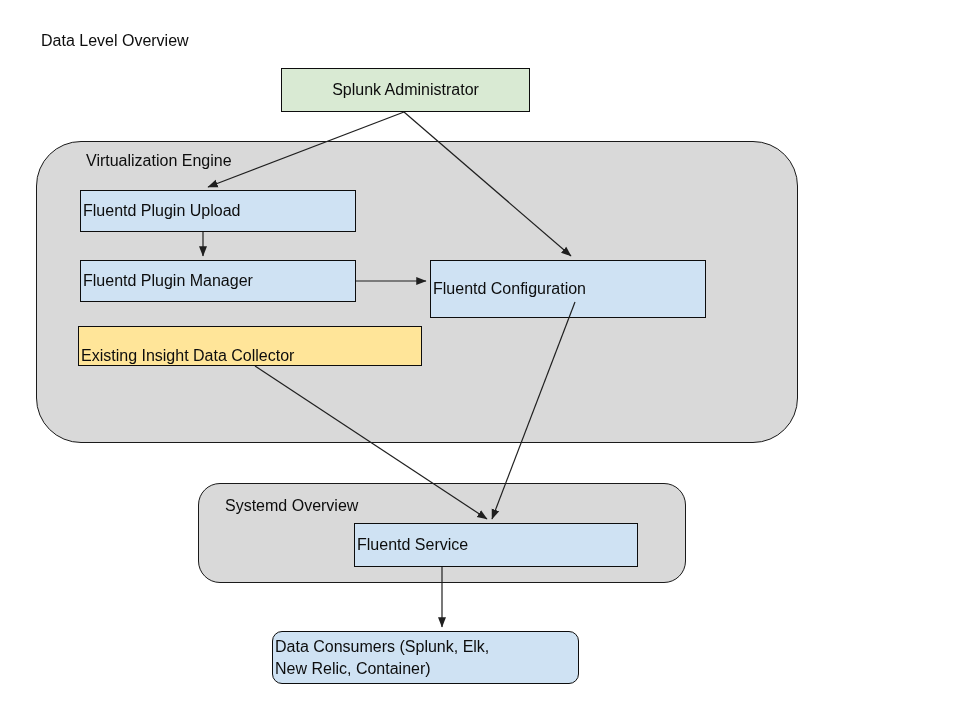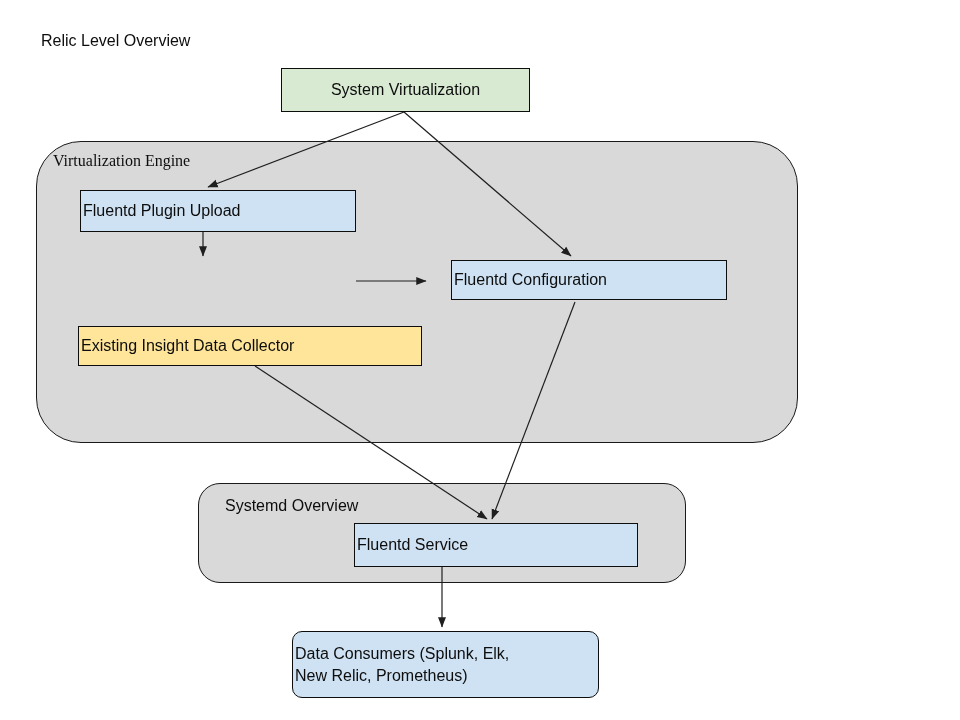--- a/index.html
+++ b/index.html
@@ -9,78 +9,81 @@
   .page-title{position:absolute;left:41px;top:32px;font-size:16px;color:#0d0d0d;}
 
   .group{position:absolute;background:#d9d9d9;border:1px solid #1a1a1a;box-sizing:border-box;}
   .group-label{position:absolute;font-size:16px;color:#0d0d0d;white-space:nowrap;}
 
   .node{position:absolute;border:1px solid #0d0d0d;box-sizing:border-box;
         display:flex;align-items:center;font-size:16px;color:#0d0d0d;
         padding-left:2px;white-space:nowrap;}
   .fill-green{background:#d9ead3;}
   .fill-blue{background:#cfe2f3;}
-  .fill-yellow{background:#ffe599;}
+  .fill-yellow{background:#ffe599;align-items:flex-end;}
   .centered{justify-content:center;padding-left:0;}
 
   .virt-engine{left:36px;top:141px;width:762px;height:302px;border-radius:45px;}
   .systemd{left:198px;top:483px;width:488px;height:100px;border-radius:22px;}
 
   .sysadmin{left:281px;top:68px;width:249px;height:44px;}
   .plugin-upload{left:80px;top:190px;width:276px;height:42px;}
   .plugin-manager{left:80px;top:260px;width:276px;height:42px;}
-  .configuration{left:430px;top:260px;width:276px;height:40px;margin-left:21px;}
+  .configuration{left:430px;top:260px;width:276px;height:58px;}
   .insight{left:78px;top:326px;width:344px;height:40px;}
   .service{left:354px;top:523px;width:284px;height:44px;}
-  .consumers{left:292px;top:631px;width:307px;height:67px;border-radius:10px;
+  .consumers{left:272px;top:631px;width:307px;height:53px;border-radius:10px;
              flex-direction:column;align-items:flex-start;justify-content:center;line-height:22px;}
 
   svg.edges{position:absolute;left:0;top:0;width:960px;height:720px;pointer-events:none;}
   svg.edges line{stroke:#1f1f1f;stroke-width:1.2;}
   svg.edges #arrow path{fill:#1f1f1f;}
 </style>
 </head>
 <body>
 
 <div class="canvas">
 
-  <div class="page-title">Relic Level Overview</div>
+  <div class="page-title">Data Level Overview</div>
 
   <div class="group virt-engine">
-    <div class="group-label" style="left:16px;top:10px;font-family:Liberation Serif, serif;">Virtualization Engine</div>
+    <div class="group-label" style="left:49px;top:10px;">Virtualization Engine</div>
   </div>
 
   <div class="group systemd">
     <div class="group-label" style="left:26px;top:13px;">Systemd Overview</div>
   </div>
 
   <div class="node fill-green centered sysadmin">
-    <span>System Virtualization</span>
+    <span>Splunk Administrator</span>
   </div>
 
   <div class="node fill-blue plugin-upload">
     <span>Fluentd Plugin Upload</span>
   </div>
 
+  <div class="node fill-blue plugin-manager">
+    <span>Fluentd Plugin Manager</span>
+  </div>
 
   <div class="node fill-blue configuration">
     <span>Fluentd Configuration</span>
   </div>
 
   <div class="node fill-yellow insight">
     <span>Existing Insight Data Collector</span>
   </div>
 
   <div class="node fill-blue service">
     <span>Fluentd Service</span>
   </div>
 
   <div class="node fill-blue consumers">
     <span>Data Consumers (Splunk, Elk,</span>
-    <span>New Relic, Prometheus)</span>
+    <span>New Relic, Container)</span>
   </div>
 
   <svg class="edges" id="edges-layer" viewBox="0 0 960 720" xmlns="http://www.w3.org/2000/svg">
     <defs>
       <marker id="arrow" viewBox="0 0 10 10" refX="9" refY="5" markerWidth="9" markerHeight="9" orient="auto-start-reverse">
         <path d="M0,1.3 L9.5,5 L0,8.7 z"></path>
       </marker>
     </defs>
   <line x1="404" y1="112" x2="208" y2="187" marker-end="url(#arrow)"></line>
       <line x1="404" y1="112" x2="571" y2="256" marker-end="url(#arrow)"></line>

